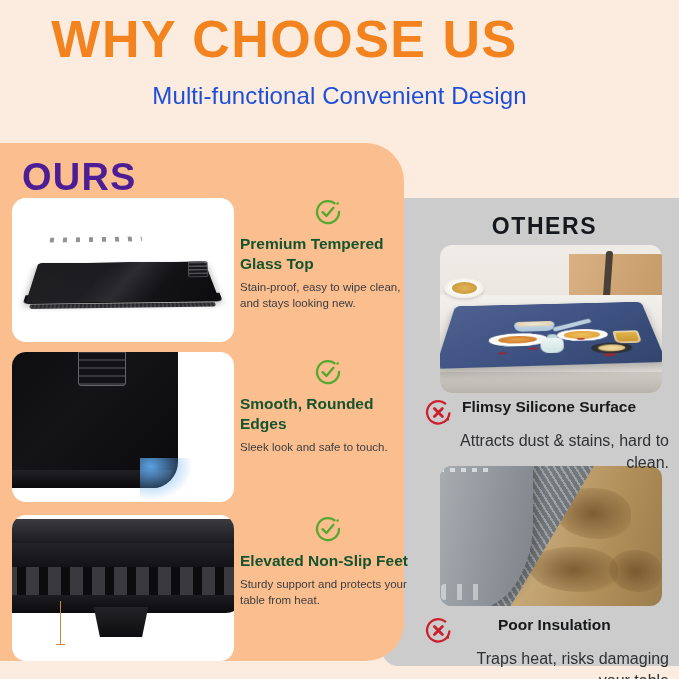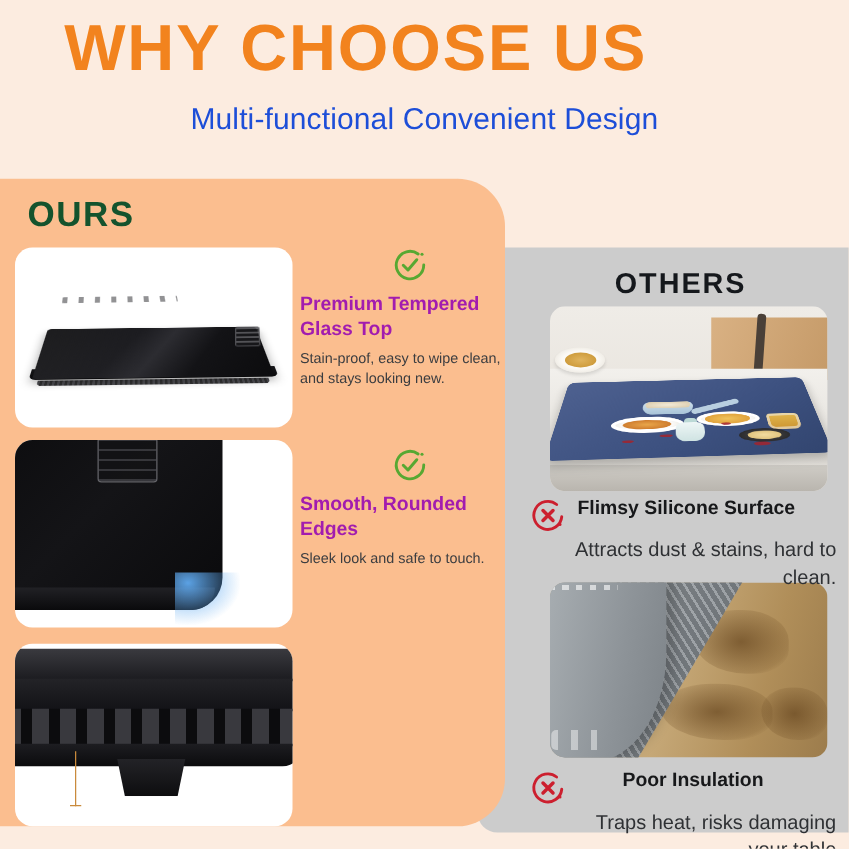--- a/index.html
+++ b/index.html
@@ -34,21 +34,21 @@
     font-size:23px;font-weight:700;letter-spacing:1.6px;color:#15181c;
   }
 
   
   .panel-ours{
     position:absolute;left:0;top:143px;width:404px;height:518px;
     background:#fbbe8f;border-radius:0 38px 38px 0;
   }
   .ours-label{
     position:absolute;left:22px;top:156px;
-    font-size:28px;font-weight:700;letter-spacing:1.2px;color:#14532d;
+    font-size:38px;font-weight:700;letter-spacing:1.2px;color:#4c1d95;
   }
 
   
   .card{
     position:absolute;background:#ffffff;border-radius:14px;overflow:hidden;
   }
   .card.c1{left:12px;top:198px;width:222px;height:144px;}
   .card.c2{left:12px;top:352px;width:222px;height:150px;}
   .card.c3{left:12px;top:515px;width:222px;height:146px;border-radius:14px 14px 14px 14px;}
 
@@ -232,21 +232,21 @@
   .curl-edge{position:absolute;left:4%;top:3%;width:56%;height:4px;
       background:repeating-linear-gradient(90deg,rgba(255,255,255,.6) 0 5px,transparent 5px 11px);}
 
   
   .feature{position:absolute;width:176px;}
   .f1{left:240px;top:198px;}
   .f2{left:240px;top:358px;}
   .f3{left:240px;top:515px;}
   .chk{position:relative;width:28px;height:28px;margin:0 auto 8px auto;}
   .feat-title{
-    font-size:15.5px;font-weight:700;color:#a21caf;line-height:1.28;margin:0 0 5px 0;
+    font-size:15.5px;font-weight:700;color:#14532d;line-height:1.28;margin:0 0 5px 0;
   }
   .feat-desc{
     font-size:11.5px;font-weight:400;color:#3b3d40;line-height:1.42;margin:0;
   }
 
   
   .con{position:absolute;width:245px;}
   .con1{left:424px;top:398px;}
   .con2{left:424px;top:616px;}
   .con-head{display:flex;gap:9px;}
@@ -356,20 +356,31 @@
       <svg width="28" height="28" viewBox="0 0 28 28">
         <path d="M20.5 5.2 A11 11 0 1 0 25 14" fill="none" stroke="#57a832" stroke-width="2.3" stroke-linecap="round"></path>
         <circle cx="23.6" cy="5.4" r="1.25" fill="#57a832"></circle>
         <path d="M8.6 14.2 L12.4 18 L19.4 9.8" fill="none" stroke="#57a832" stroke-width="2.4" stroke-linecap="round" stroke-linejoin="round"></path>
       </svg>
     </div>
     <p class="feat-title">Smooth, Rounded Edges</p>
     <p class="feat-desc">Sleek look and safe to touch.</p>
   </div>
 
+  <div class="feature f3">
+    <div class="chk">
+      <svg width="28" height="28" viewBox="0 0 28 28">
+        <path d="M20.5 5.2 A11 11 0 1 0 25 14" fill="none" stroke="#57a832" stroke-width="2.3" stroke-linecap="round"></path>
+        <circle cx="23.6" cy="5.4" r="1.25" fill="#57a832"></circle>
+        <path d="M8.6 14.2 L12.4 18 L19.4 9.8" fill="none" stroke="#57a832" stroke-width="2.4" stroke-linecap="round" stroke-linejoin="round"></path>
+      </svg>
+    </div>
+    <p class="feat-title">Elevated Non-Slip Feet</p>
+    <p class="feat-desc">Sturdy support and protects your table from heat.</p>
+  </div>
 
   <div class="con con1">
     <div class="con-head">
       <div class="xmark">
         <svg width="29" height="29" viewBox="0 0 29 29">
           <path d="M21.3 5.6 A11.2 11.2 0 1 0 25.4 15.4" fill="none" stroke="#cc1f2e" stroke-width="2.3" stroke-linecap="round"></path>
           <circle cx="24.0" cy="21.6" r="1.2" fill="#cc1f2e"></circle>
           <path d="M10.4 10.4 L18.4 18.4 M18.4 10.4 L10.4 18.4" fill="none" stroke="#cc1f2e" stroke-width="2.8" stroke-linecap="round"></path>
         </svg>
       </div>

